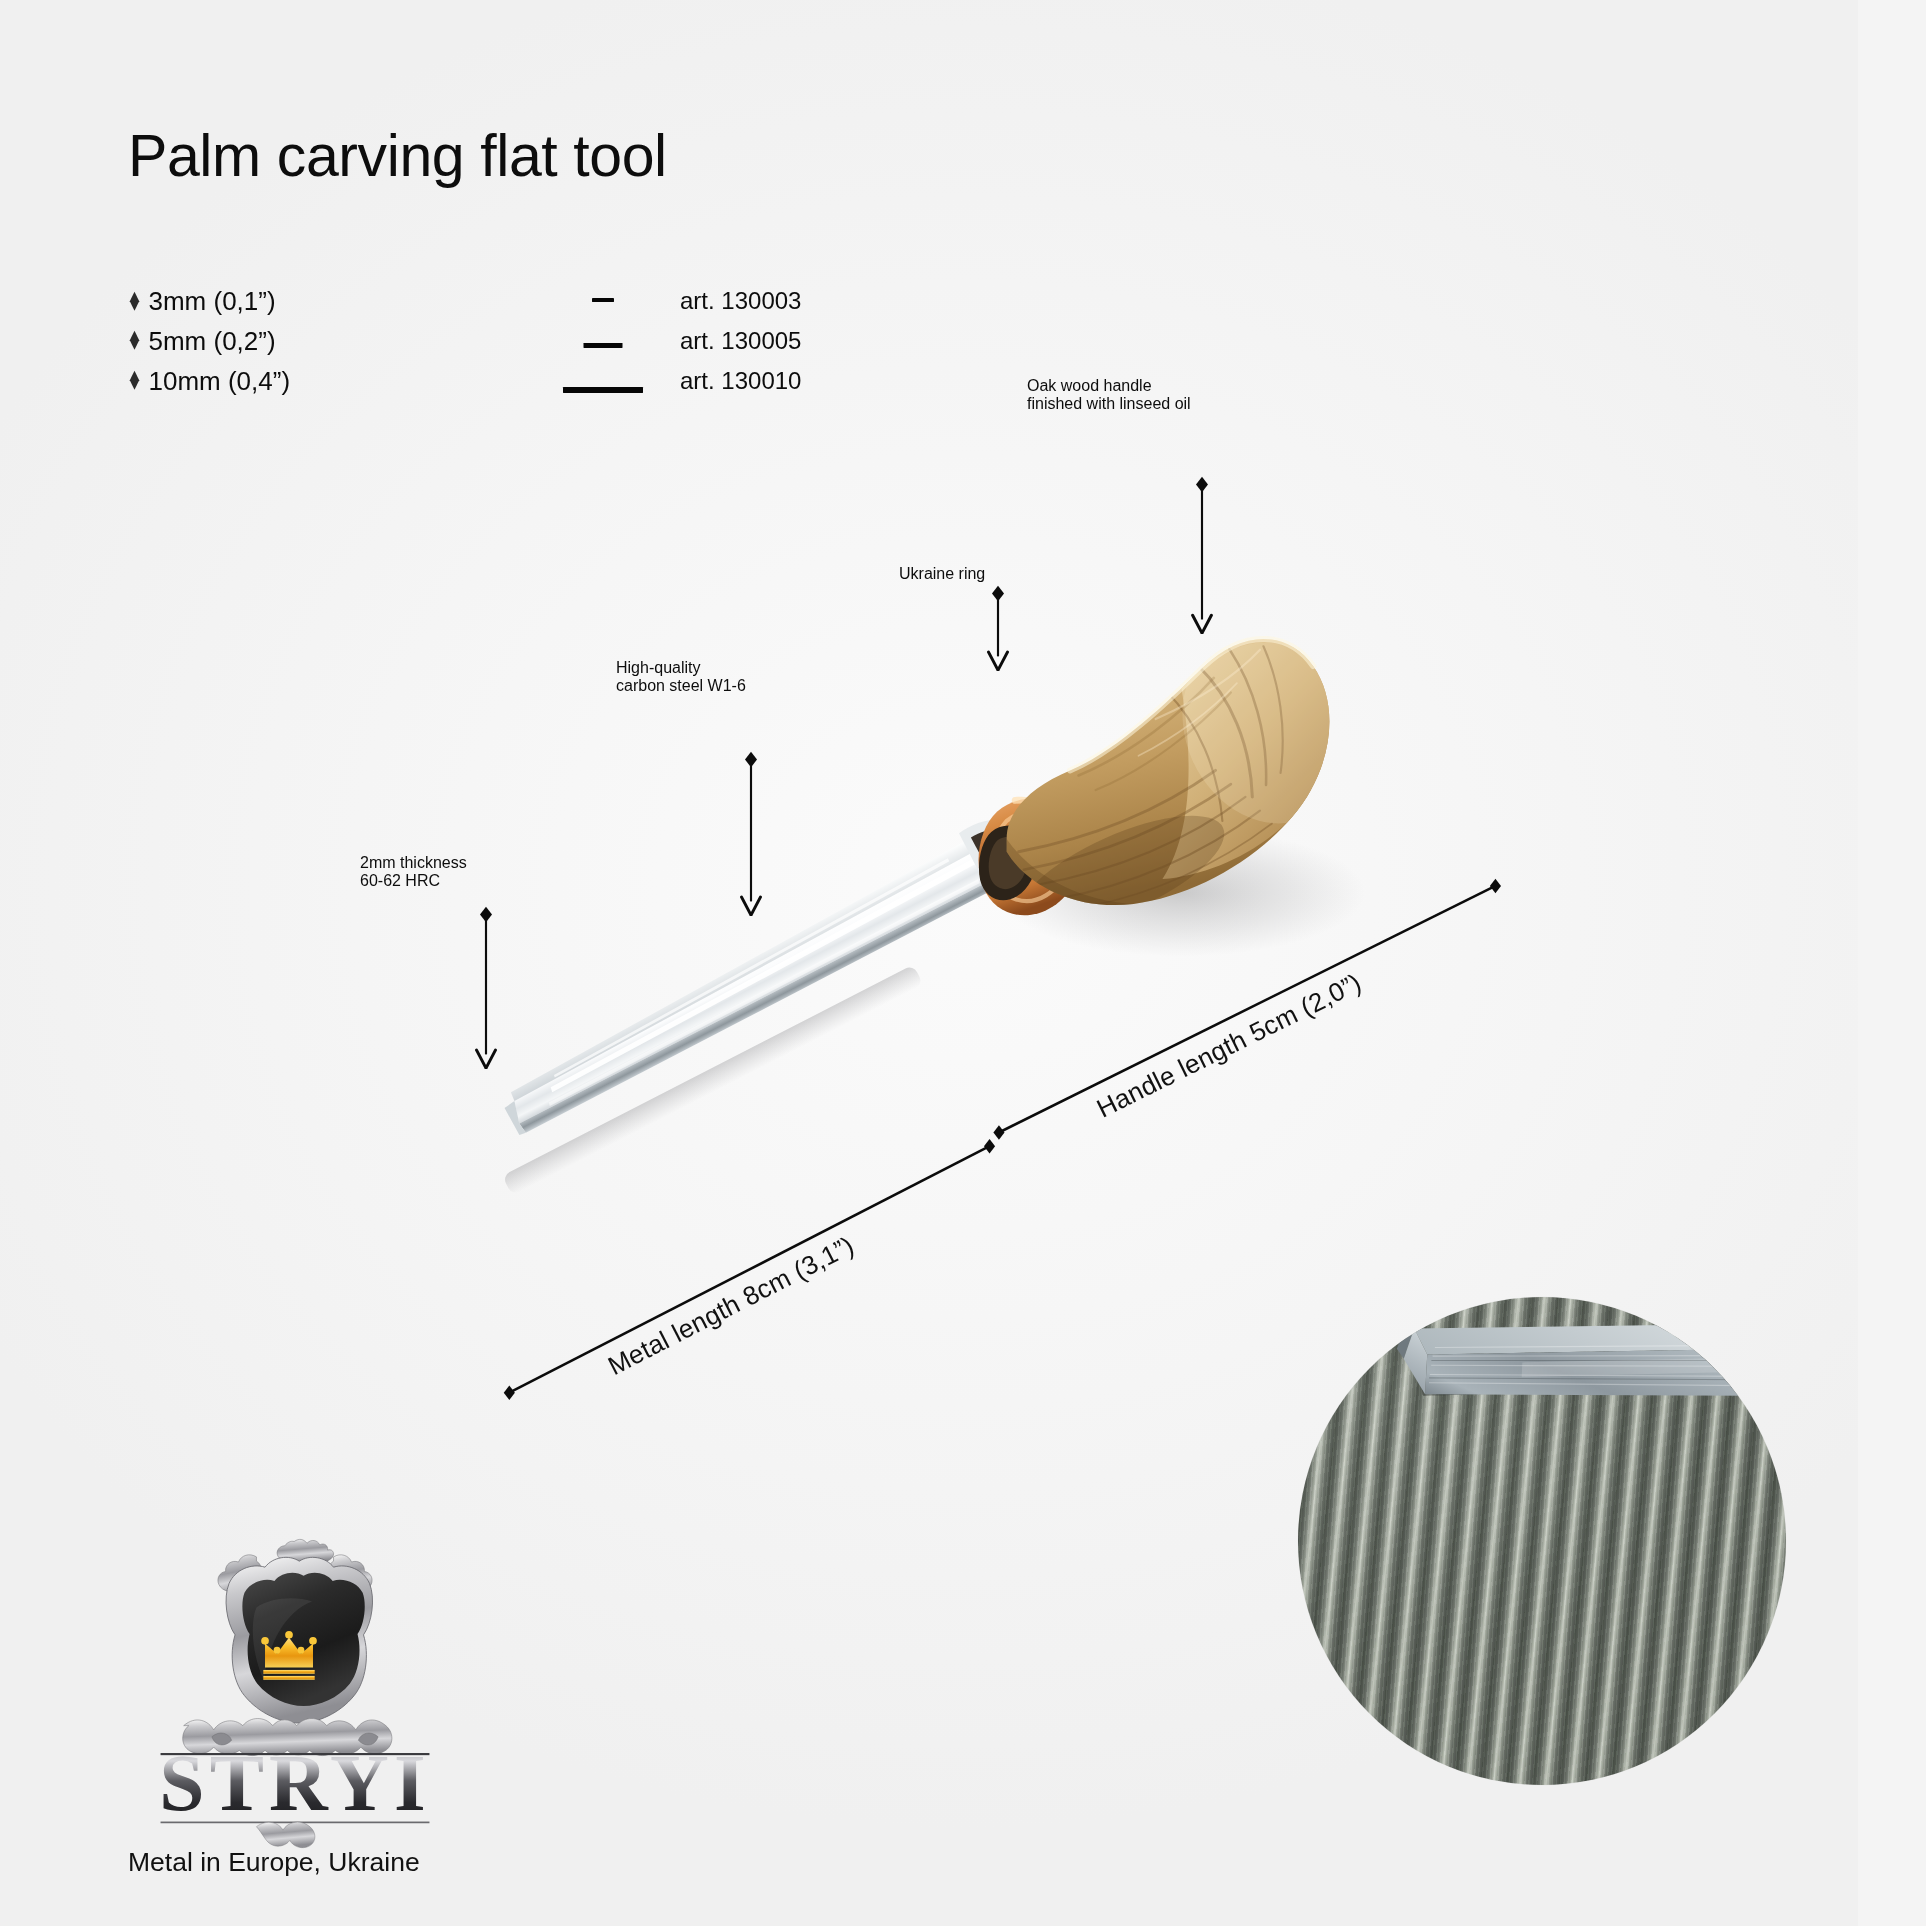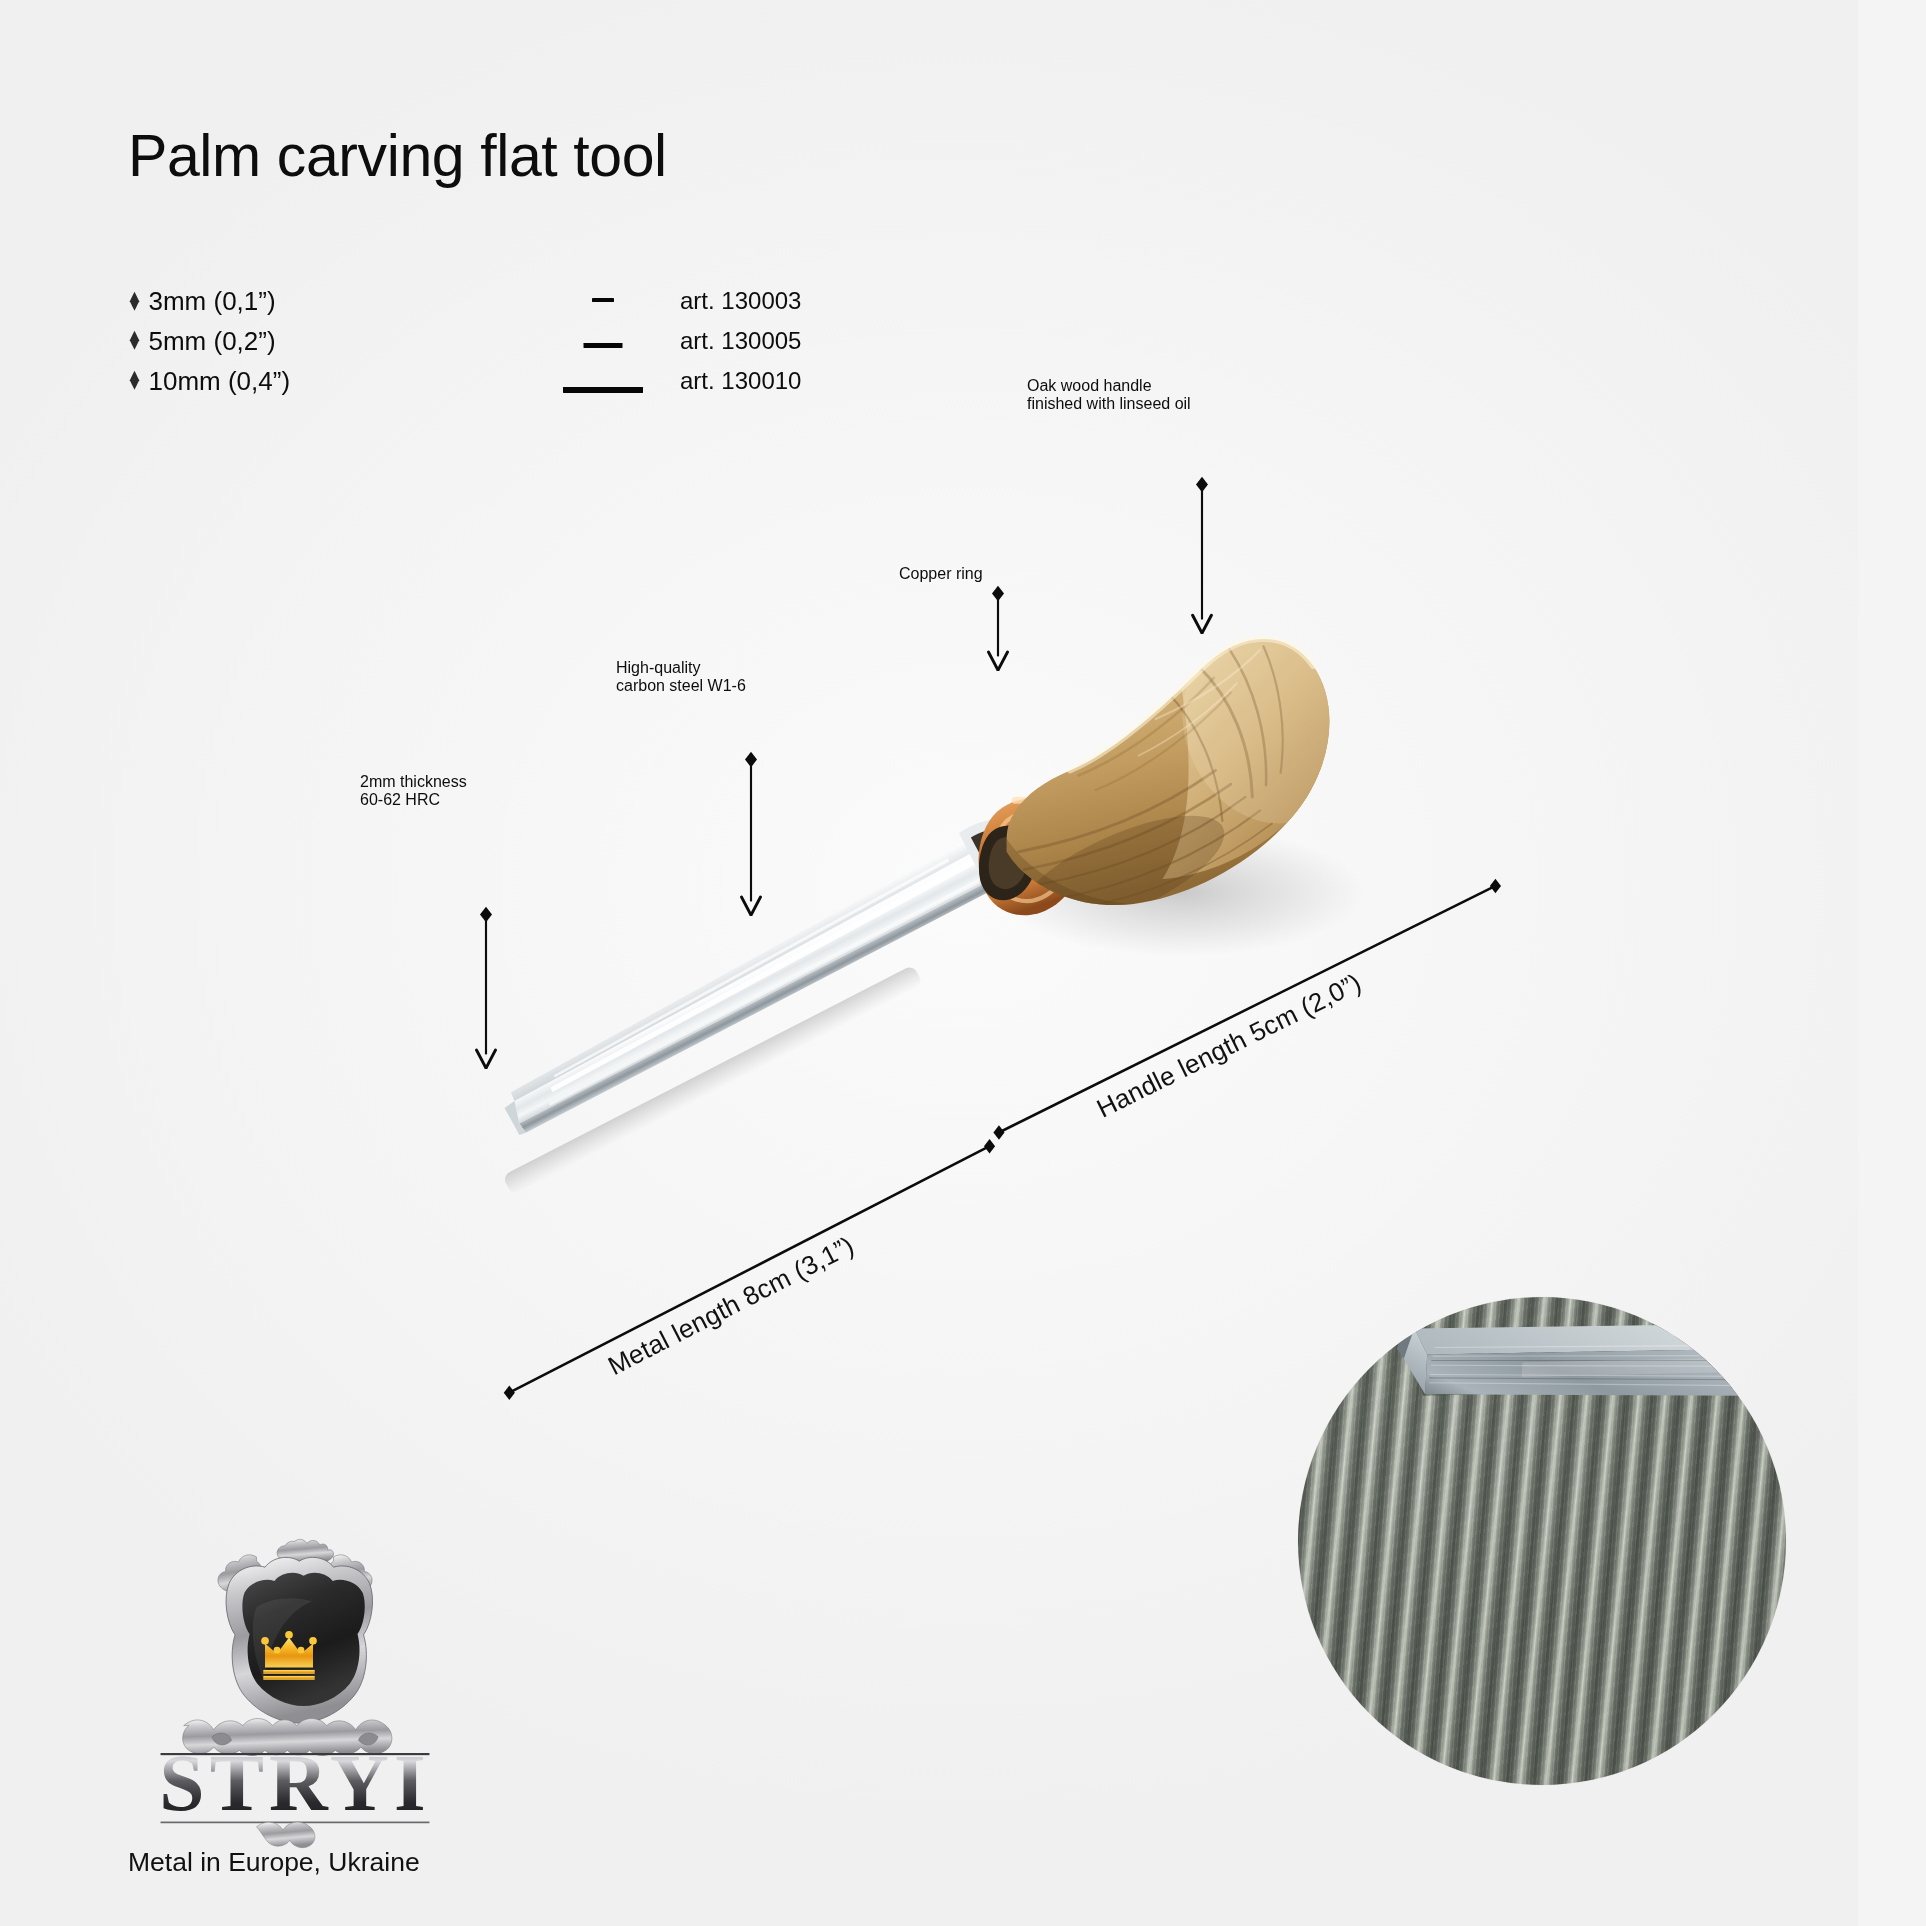--- a/index.html
+++ b/index.html
@@ -292,21 +292,21 @@
 
         <path d="M2352 1960 C2420 2060, 2560 2120, 2700 2112 L2700 2140 L2340 2140 Z" fill="rgba(92,62,26,0.30)"></path>
         <ellipse cx="2960" cy="1700" rx="190" ry="230" fill="rgba(255,244,214,0.17)" transform="rotate(-24 2960 1700)"></ellipse>
         <ellipse cx="2620" cy="2040" rx="260" ry="90" fill="rgba(80,52,20,0.25)" transform="rotate(-24 2620 2040)"></ellipse>
       </g>
 
       <path d="M2500 1800 C2612 1754, 2740 1628, 2810 1560 C2906 1466, 3012 1476, 3068 1556" fill="none" stroke="rgba(255,247,222,0.55)" stroke-width="14" stroke-linecap="round"></path>
     </g>
   </svg>
 
-  <div class="callout" id="co0" style="left: 360px; top: 773px;">
+  <div class="callout" id="co0" style="left: 360px; top: 854px;">
     <div class="callout-label">
       <div>2mm thickness</div>
       <div>60-62 HRC</div>
     </div>
   </div>
   <svg class="callout-arrow" id="ar0" viewBox="0 0 60 380" width="26" height="163" style="left: 473px; top: 906px;">
       <path d="M30 2 L44 20 L30 38 L16 20 Z" fill="#0c0c0c"></path>
       <line x1="30" y1="20" x2="30" y2="346" stroke="#0c0c0c" stroke-width="5"></line>
       <path d="M30 378 L8 336 M30 378 L52 336" stroke="#0c0c0c" stroke-width="7" fill="none" stroke-linecap="round"></path>
     </svg>
@@ -318,21 +318,21 @@
     </div>
   </div>
   <svg class="callout-arrow" id="ar1" viewBox="0 0 60 385" width="26" height="165" style="left: 738px; top: 751px;">
       <path d="M30 2 L44 20 L30 38 L16 20 Z" fill="#0c0c0c"></path>
       <line x1="30" y1="20" x2="30" y2="351" stroke="#0c0c0c" stroke-width="5"></line>
       <path d="M30 383 L8 341 M30 383 L52 341" stroke="#0c0c0c" stroke-width="7" fill="none" stroke-linecap="round"></path>
     </svg>
 
   <div class="callout" id="co2" style="left: 899px; top: 565px;">
     <div class="callout-label">
-      <div>Copper ring</div>
+      <div>Ukraine ring</div>
     </div>
   </div>
   <svg class="callout-arrow" id="ar2" viewBox="0 0 60 200" width="26" height="86" style="left: 985px; top: 585px;">
       <path d="M30 2 L44 20 L30 38 L16 20 Z" fill="#0c0c0c"></path>
       <line x1="30" y1="20" x2="30" y2="166" stroke="#0c0c0c" stroke-width="5"></line>
       <path d="M30 198 L8 156 M30 198 L52 156" stroke="#0c0c0c" stroke-width="7" fill="none" stroke-linecap="round"></path>
     </svg>
 
   <div class="callout" id="co3" style="left: 1027px; top: 377px;">
     <div class="callout-label">

